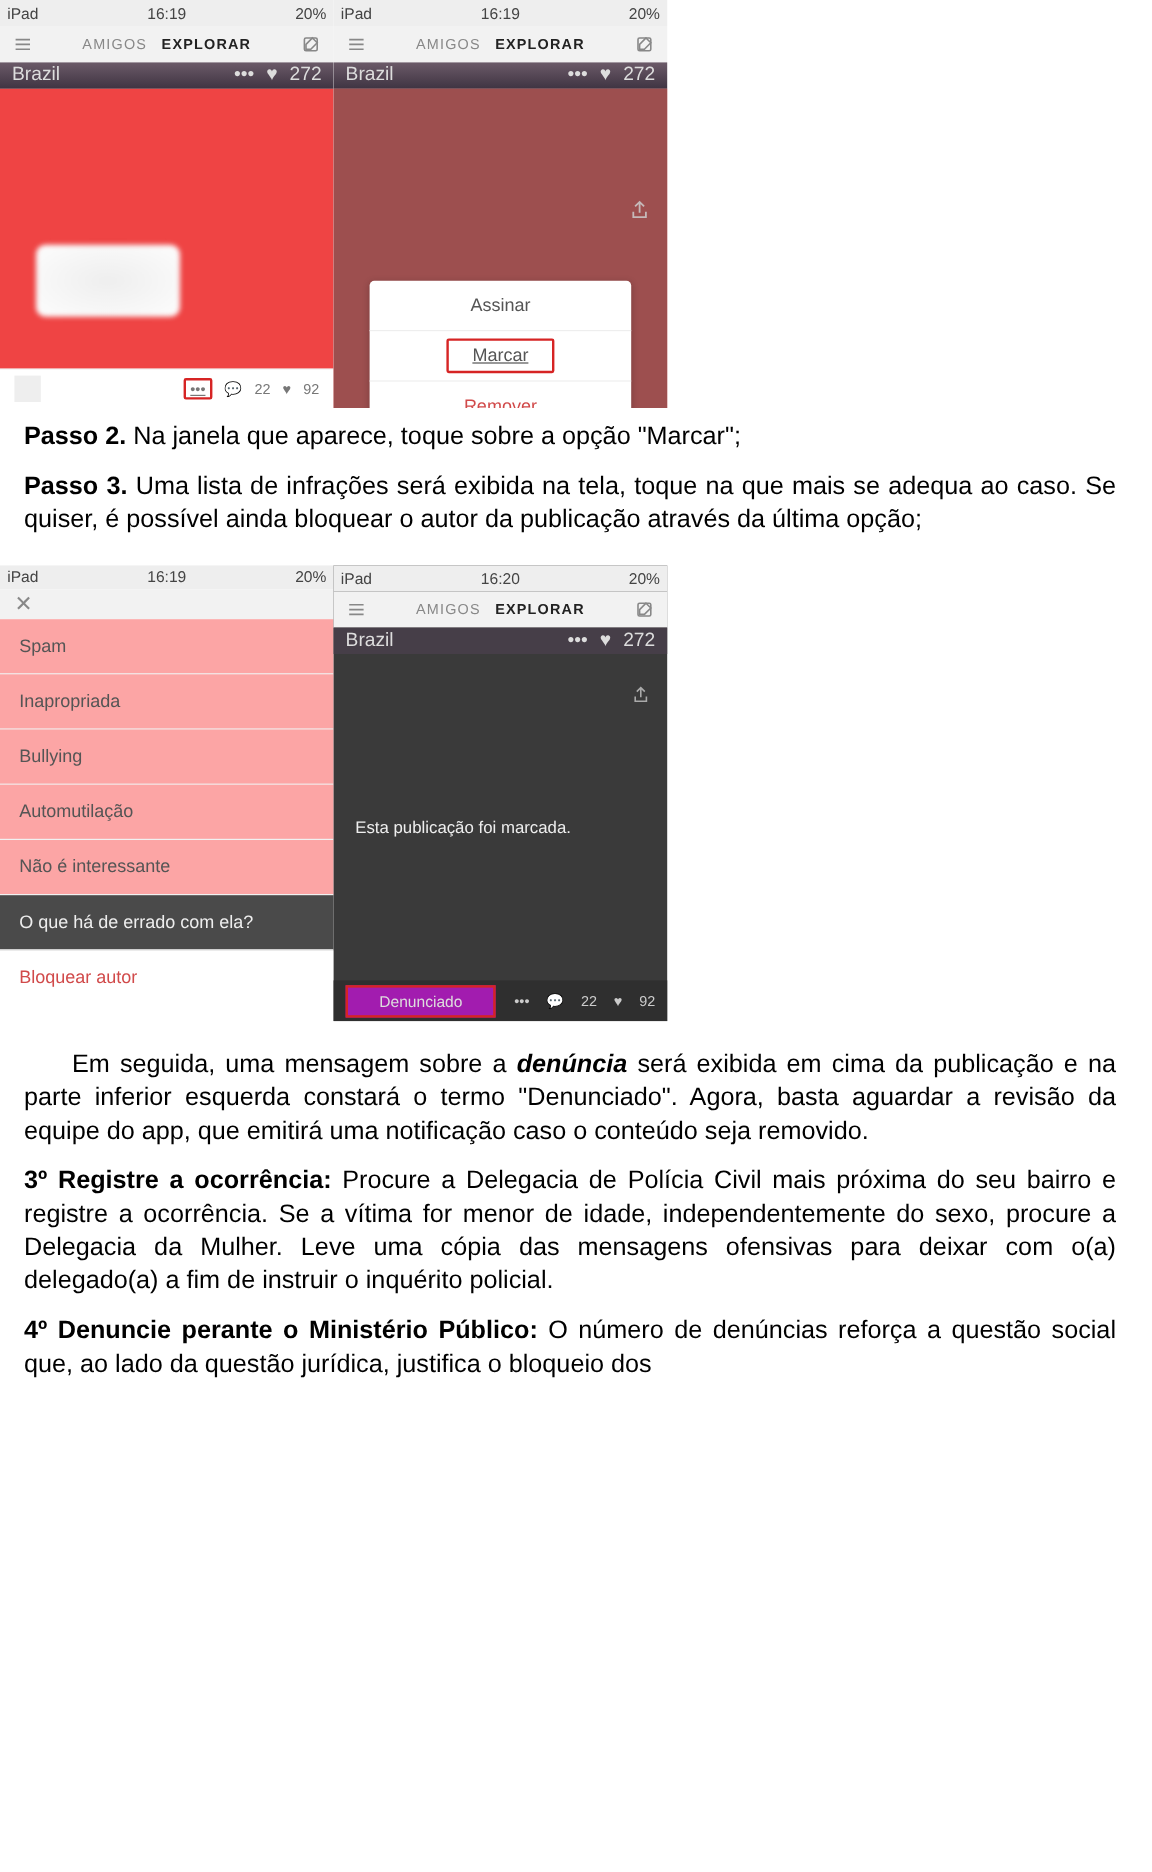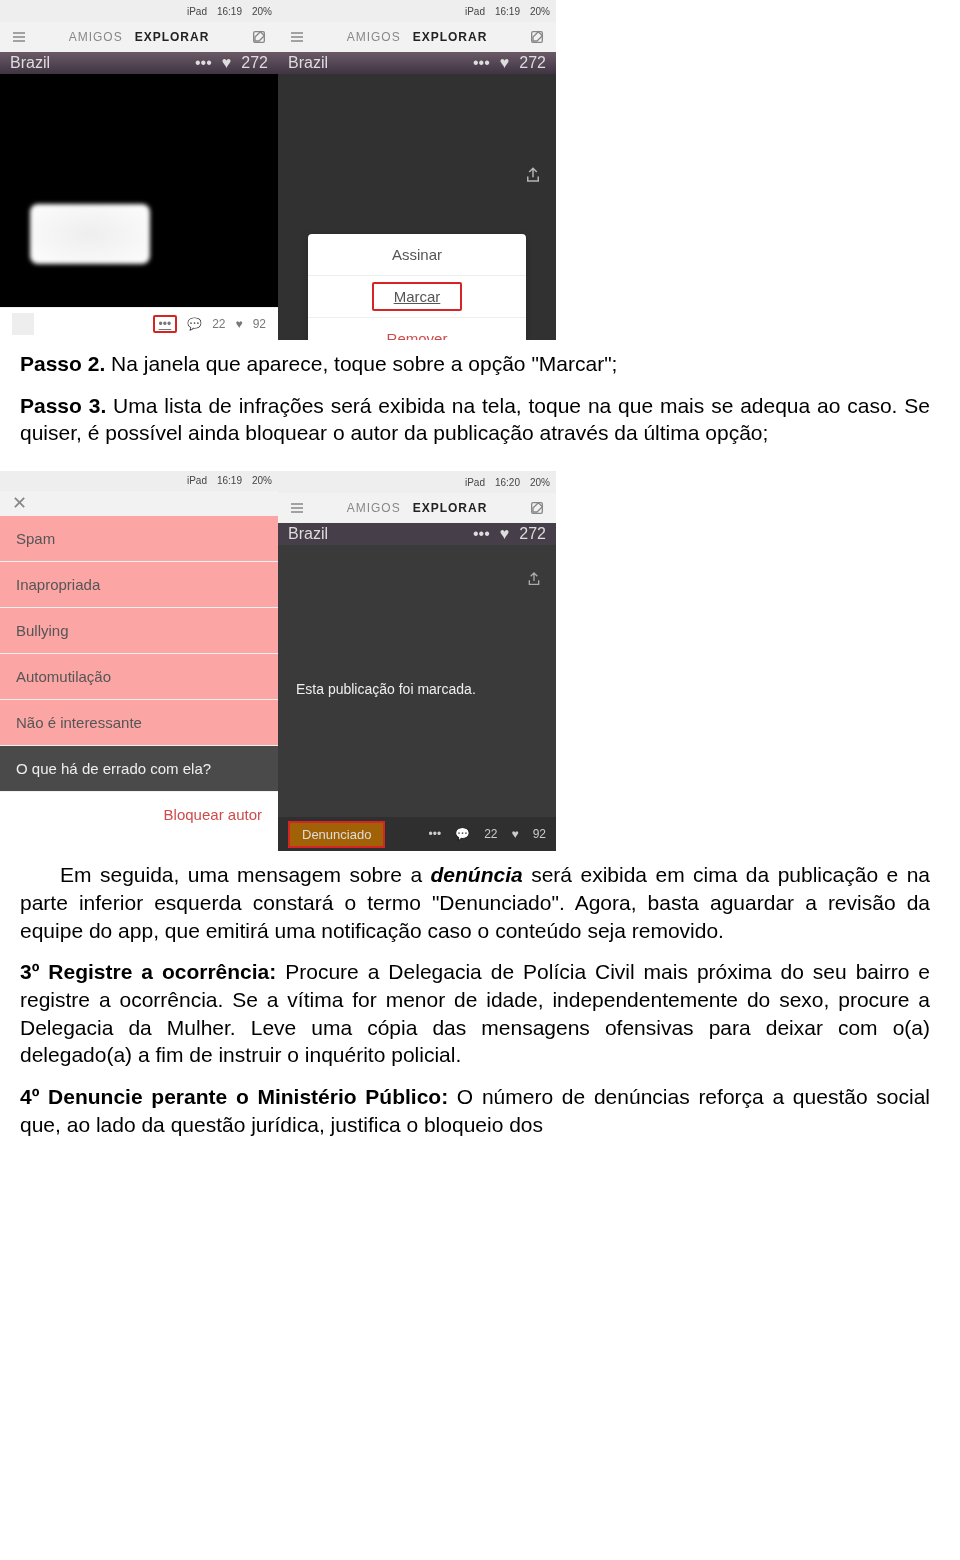--- a/index.html
+++ b/index.html
@@ -22,28 +22,27 @@
     width: 278px;
     background: #f7f7f7;
     position: relative;
     display: flex;
     flex-direction: column;
     font-size: 12px;
     color: #555;
   }
   .statusbar {
     display: flex;
-    justify-content: flex-end;
+    justify-content: space-between;
     align-items: center;
     height: 18px;
     padding: 2px 6px;
-    font-size: 10px;
+    font-size: 13px;
     background: #eee;
     color: #444;
-    gap: 10px;
   }
   .navbar {
     display: flex;
     align-items: center;
     justify-content: space-between;
     height: 30px;
     padding: 0 10px;
     background: #f2f2f2;
     color: #888;
     font-size: 12px;
@@ -71,21 +70,21 @@
     justify-content: space-between;
     padding: 2px 10px;
     background: linear-gradient(#6b5a68, #3f3442);
     color: #ddd;
     font-size: 16px;
     height: 18px;
   }
   .postbar .right { display: flex; gap: 10px; align-items: center; }
   .feed-body {
     flex: 1;
-    background: #000000;
+    background: #ef4444;
     position: relative;
   }
   .blur-block {
     position: absolute;
     left: 30px;
     top: 130px;
     width: 120px;
     height: 60px;
     background: radial-gradient(#eee, #fdfdfd);
     filter: blur(2px);
@@ -186,21 +185,20 @@
   }
   .list-item.dark {
     background: #4a4a4a;
     color: #eee;
   }
   .block-author {
     color: #d14a4a;
     padding: 14px 16px;
     font-size: 15px;
     background:#fff;
-    text-align:right;
   }
   .dark-phone {
     background: #3a3a3a;
     color: #ddd;
     position: relative;
   }
   .dark-phone .msg {
     position: absolute;
     left: 18px;
     top: 210px;
@@ -214,22 +212,22 @@
     height: 34px;
     background: #2f2f2f;
     display:flex;
     align-items:center;
     padding: 0 10px;
     gap: 14px;
     color:#ccc;
     font-size:12px;
   }
   .badge {
-    background:#a16207;
-    padding: 4px 12px;
+    background:#a21caf;
+    padding: 4px 26px;
     border: 2px solid #d62424;
     font-size:13px;
     color:#ddd;
   }
 </style>
 </head>
 <body>
 
 <div class="page">
 
@@ -400,21 +398,21 @@
         <span style="margin-left:auto">•••</span>
         <span>💬</span>
         <span>22</span>
         <span>♥</span>
         <span>92</span>
       </div>
     </div>
   </div>
 
   <div class="text-block">
-    <p style="text-indent:40px;">
+    <p style="text-indent:40px;margin-top:12px;">
       <span>Em seguida, uma mensagem sobre a </span><em class="den">denúncia</em><span> será exibida em cima da publicação e na parte inferior esquerda constará o termo "Denunciado". Agora, basta aguardar a revisão da equipe do app, que emitirá uma notificação caso o conteúdo seja removido.</span>
     </p>
     <p>
       <strong>3º Registre a ocorrência:</strong><span> Procure a Delegacia de Polícia Civil mais próxima do seu bairro e registre a ocorrência. Se a vítima for menor de idade, independentemente do sexo, procure a Delegacia da Mulher. Leve uma cópia das mensagens ofensivas para deixar com o(a) delegado(a) a fim de instruir o inquérito policial.</span>
     </p>
     <p>
       <strong>4º Denuncie perante o Ministério Público:</strong><span> O número de denúncias reforça a questão social que, ao lado da questão jurídica, justifica o bloqueio dos</span>
     </p>
   </div>
 

